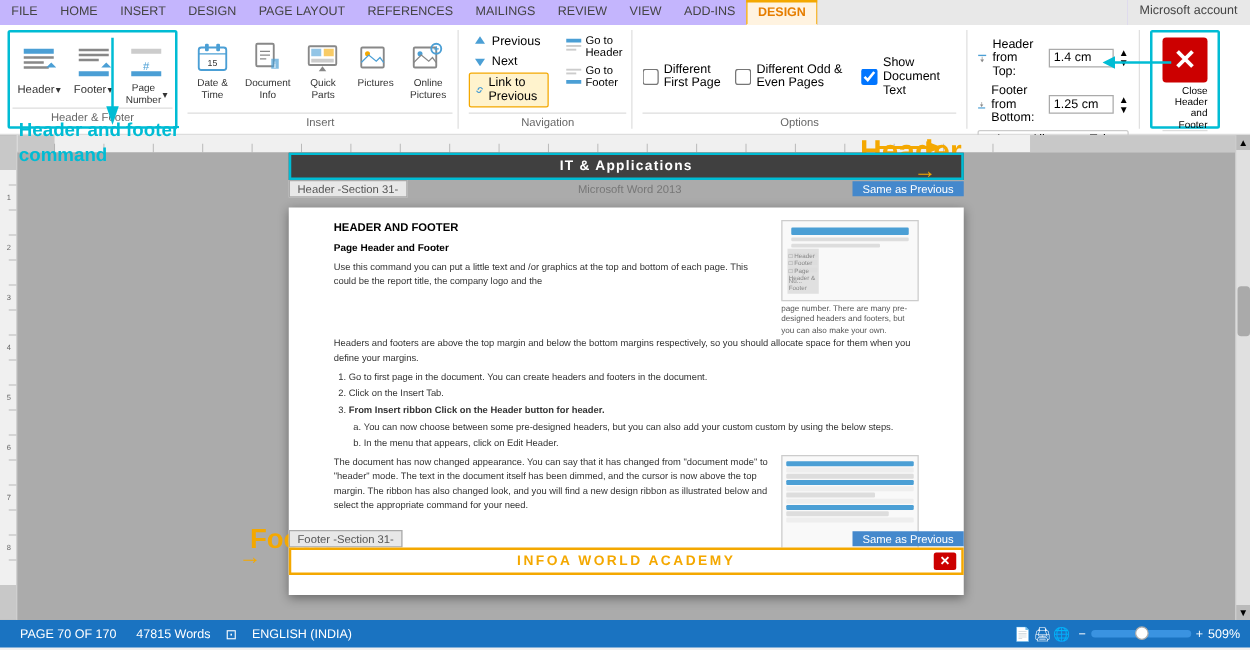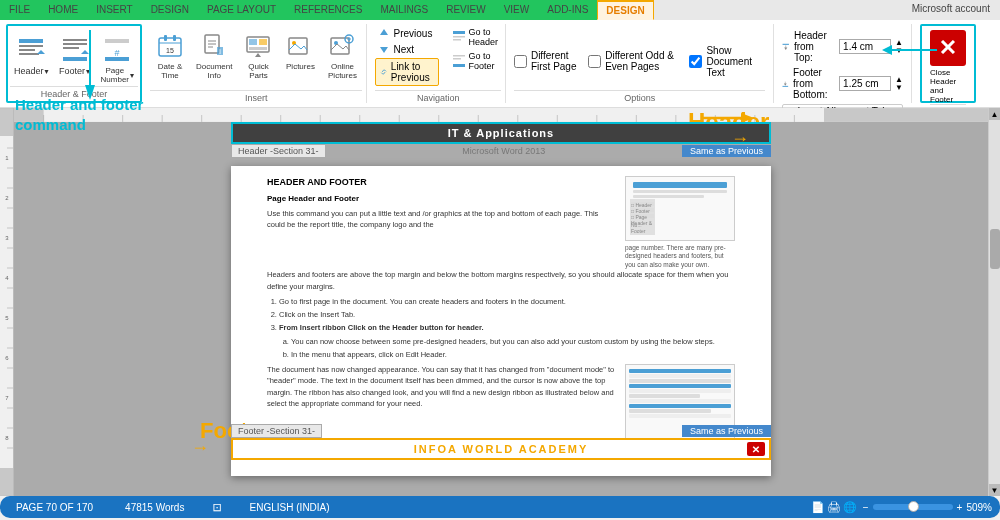--- a/index.html
+++ b/index.html
@@ -11,21 +11,21 @@
     
     .ribbon-btn { display: flex; flex-direction: column; align-items: center; cursor: pointer; padding: 2px 4px; border-radius: 2px; min-width: 36px; }
     .ribbon-btn .icon { width: 32px; height: 32px; display: flex; align-items: center; justify-content: center; }
     .ribbon-btn .btn-label { font-size: 9px; text-align: center; color: #333; }
 
     
     .page-wrapper { position: relative; width: 1000px; height: 520px; }
     .annotation-layer { position: absolute; top: 0; left: 0; width: 1000px; height: 520px; pointer-events: none; }
 
     
-    .ribbon-tabs { display: flex; background: #22c55e; justify-content: flex-end; }
+    .ribbon-tabs { display: flex; background: #c4b5fd; justify-content: flex-end; }
     .rtab { padding: 3px 8px; font-size: 10px; cursor: pointer; color: #444; border: 1px solid transparent; }
     .rtab.active-design { background: #fff3e0; color: #e67e00; font-weight: bold; border-top: 2px solid #f4a800; border-left: 1px solid #f4a800; border-right: 1px solid #f4a800; border-bottom: 1px solid #fff3e0; }
   </style>
 </head>
 <body>
 
 <div class="page-wrapper">
 
   <div class="ribbon-tabs">
     <div class="rtab">FILE</div>
@@ -248,21 +248,21 @@
             <span style="font-size:8px; line-height:1;">▼</span>
           </div>
         </div>
         <div style="font-size:10px; cursor:pointer; padding:1px 3px; border:1px solid #ccc; border-radius:2px; text-align:center;">Insert Alignment Tab</div>
       </div>
     </div>
 
     <div style="border:2px solid #00bcd4; border-radius:2px; display:flex; flex-direction:column; align-items:center; margin:2px 4px; padding:4px 8px;">
       <div style="display:flex; flex-direction:column; align-items:center; cursor:pointer; flex:1; justify-content:center;">
         <div style="width:36px; height:36px; background:#c00; display:flex; align-items:center; justify-content:center; color:white; font-weight:bold; font-size:22px; border-radius:3px;">✕</div>
-        <div style="font-size:8px; text-align:left; margin-top:2px; max-width:60px;">Close Header<br>and Footer</div>
+        <div style="font-size:8px; text-align:right; margin-top:2px; max-width:60px;">Close Header<br>and Footer</div>
       </div>
       <div style="font-size:9px; color:#666; text-align:center; border-top:1px solid #ddd; padding-top:2px; width:100%;">Close</div>
     </div>
 
     <div style="margin-left:auto; padding:4px 8px; font-size:10px; color:#333;"></div>
   </div>
 
   <div style="display:flex; height:388px; background:#ababab;">
 
     <div style="width:14px; background:#f0f0f0; border-right:1px solid #bbb; position:relative; overflow:hidden;">
@@ -427,21 +427,21 @@
 
     <div style="width:12px; background:#e0e0e0; display:flex; flex-direction:column; border-left:1px solid #ccc;">
       <div style="height:12px; background:#bbb; display:flex; align-items:center; justify-content:center; cursor:pointer; font-size:8px;">▲</div>
       <div style="flex:1; position:relative;">
         <div style="position:absolute; top:30%; width:10px; height:40px; background:#aaa; border-radius:3px; cursor:grab; left:1px;"></div>
       </div>
       <div style="height:12px; background:#bbb; display:flex; align-items:center; justify-content:center; cursor:pointer; font-size:8px;">▼</div>
     </div>
   </div>
 
-  <div style="height:22px; background:#1a73c1; display:flex; align-items:center; padding:0 8px; gap:16px; color:white; font-size:10px;border-radius:10px;">
+  <div style="height:22px; background:#1a73c1; display:flex; align-items:center; padding:0 8px; gap:0; color:white; font-size:10px;">
     <span style="padding:0 8px;">PAGE 70 OF 170</span>
     <span style="padding:0 8px;">47815 Words</span>
     <span style="padding:0 4px; font-size:11px;">⊡</span>
     <span style="padding:0 8px;">ENGLISH (INDIA)</span>
 
     <div style="margin-left:auto; display:flex; align-items:center; gap:6px;">
 
       <div style="display:flex; gap:2px;">
         <span style="cursor:pointer; font-size:11px;">📄</span>
         <span style="cursor:pointer; font-size:11px;">🖨</span>

